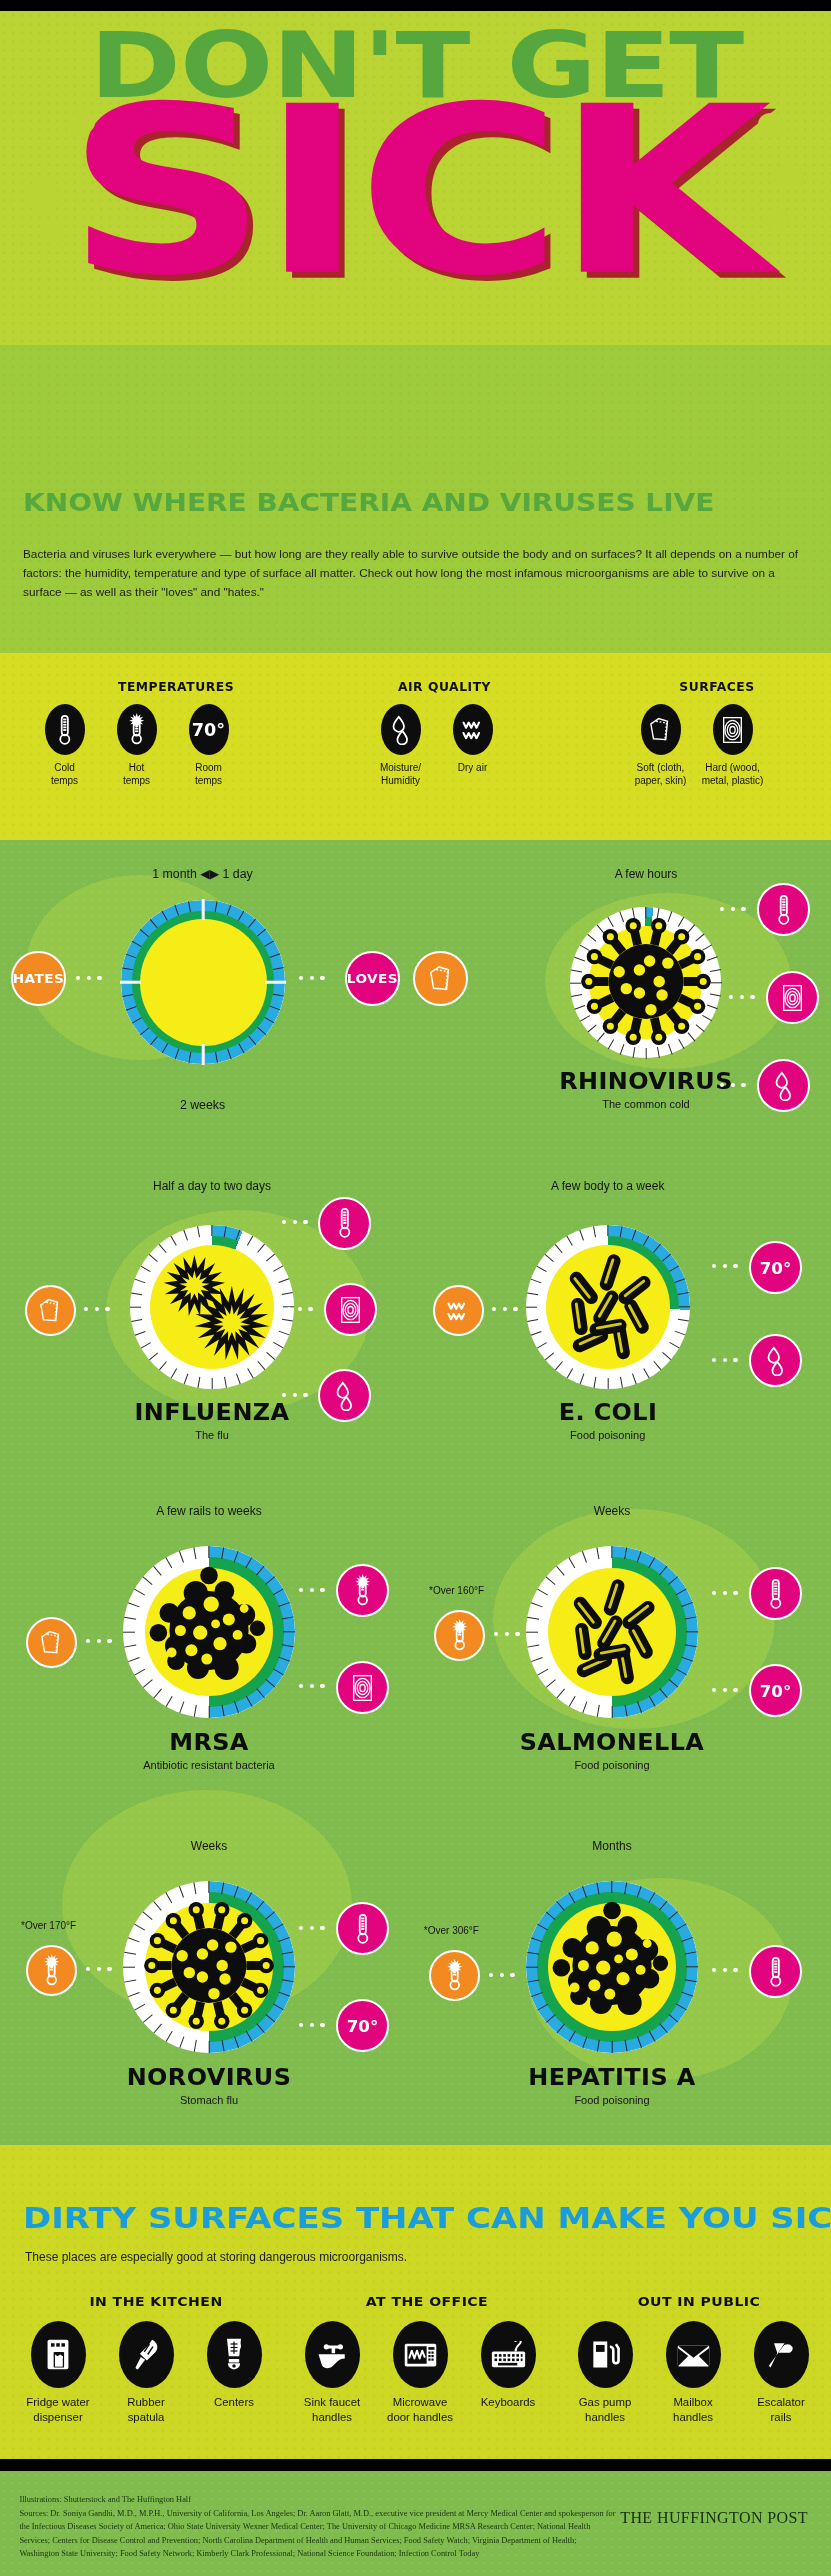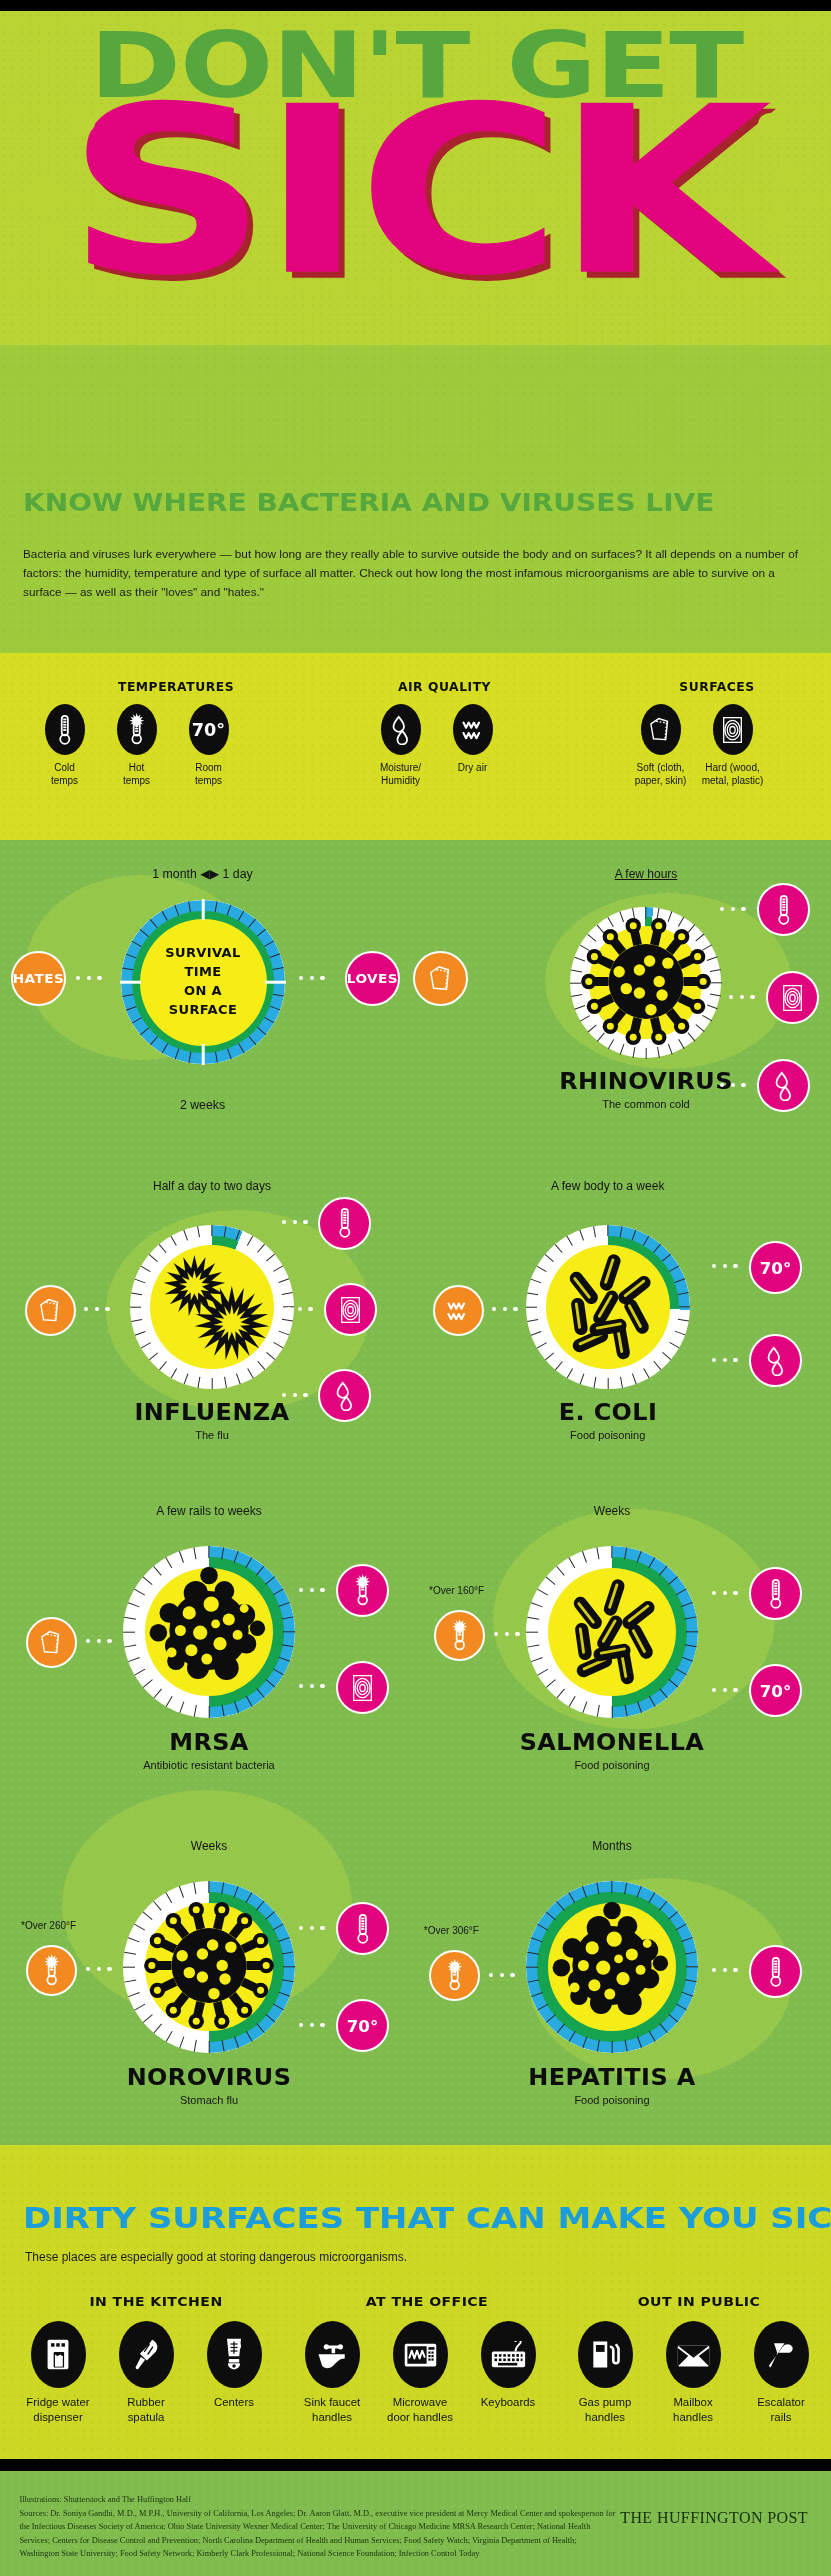--- a/index.html
+++ b/index.html
@@ -296,26 +296,20 @@
           <div class="tick" style="height:10.6px; transform:translateX(-50%) rotate(270deg); transform-origin:50% 82px;"></div>
           <div class="tick" style="height:10.6px; transform:translateX(-50%) rotate(280deg); transform-origin:50% 82px;"></div>
           <div class="tick" style="height:10.6px; transform:translateX(-50%) rotate(290deg); transform-origin:50% 82px;"></div>
           <div class="tick" style="height:10.6px; transform:translateX(-50%) rotate(300deg); transform-origin:50% 82px;"></div>
           <div class="tick" style="height:10.6px; transform:translateX(-50%) rotate(310deg); transform-origin:50% 82px;"></div>
           <div class="tick" style="height:10.6px; transform:translateX(-50%) rotate(320deg); transform-origin:50% 82px;"></div>
           <div class="tick" style="height:10.6px; transform:translateX(-50%) rotate(330deg); transform-origin:50% 82px;"></div>
           <div class="tick" style="height:10.6px; transform:translateX(-50%) rotate(340deg); transform-origin:50% 82px;"></div>
           <div class="tick" style="height:10.6px; transform:translateX(-50%) rotate(350deg); transform-origin:50% 82px;"></div>
         </div>
-      <div style="position:absolute; left:50%; top:50%; transform:translate(-50%,-50%); width:132px;
-                  text-align:center; font-family:'DejaVu Sans',sans-serif; font-weight:bold;
-                  font-size:13px; line-height:1.45; color:#0d0d0d; letter-spacing:0.4px; white-space:pre-line;">SURVIVAL
-TIME
-ON A
-SURFACE</div>
 
       <div style="position:absolute; left:50%; top:-0.9px; width:2.6px; height:21px; background:#fff; transform:translateX(-50%);"></div>
       <div style="position:absolute; left:50%; bottom:-0.9px; width:2.6px; height:21px; background:#fff; transform:translateX(-50%);"></div>
       <div style="position:absolute; top:50%; left:-0.9px; height:2.6px; width:21px; background:#fff; transform:translateY(-50%);"></div>
       <div style="position:absolute; top:50%; right:-0.9px; height:2.6px; width:21px; background:#fff; transform:translateY(-50%);"></div>
     </div>
 
     <div class="bubble orange" style="left:10.6px; top:84px; width:55px; height:55px;">
       <span class="tag">HATES</span>
     </div>
@@ -338,21 +332,21 @@
           <g fill="none" stroke="#fff" stroke-width="1.6">
         <path d="M3 9 L12 3 L22 6 L20 27 L6 26 Z"></path>
             <path d="M9 6 L21 8 L19 28" stroke-dasharray="2 2"></path>
           </g>
         </svg>
     </div>
   </div>
 
   <div id="germ-host">
       <div class="germ" style="left: 493px; top: 867px; width: 339px; height: 282px;">
-        <div class="germ-time" style="left:-23px; top:0px; width:352px;text-decoration:underline;">A few hours</div>
+        <div class="germ-time" style="left:-23px; top:0px; width:352px;">A few hours</div>
         <div class="dial" style="left:77px; top:40px; width:151px; height:151px;">
           <div class="arcwrap">
             <div class="arc" style="background:conic-gradient(from 0deg, #29abe2 0deg 6deg, transparent 6deg 360deg);"></div>
           </div>
           <div class="arcwrap">
             <div class="arc" style="inset:9.7px; background:conic-gradient(from 0deg, #16a350 0deg 6deg, transparent 6deg 360deg);"></div>
           </div>
           <div class="core" style="inset:19.4px;"></div>
           <div class="ticks">
             <div class="tick" style="height:10.6px; transform:translateX(-50%) rotate(0deg); transform-origin:50% 76px;"></div>
@@ -1142,21 +1136,21 @@
               <line x1="9.2" y1="15" x2="12.8" y2="15"></line>
               <line x1="9.2" y1="18" x2="12.8" y2="18"></line>
             </g>
           </svg>
         </div>
         <div class="dotline" style="left:86px; top:128px;">
           <i></i>
           <i></i>
           <i></i>
         </div>
-        <div class="germ-note" style="left:21px; top:81px;">*Over 260°F</div>
+        <div class="germ-note" style="left:21px; top:81px;">*Over 170°F</div>
       </div>
       <div class="germ" style="left: 422px; top: 1839px; width: 409px; height: 308px;">
         <div class="germ-time" style="left:14px; top:0px; width:352px;">Months</div>
         <div class="dial" style="left:104px; top:42px; width:172px; height:172px;">
           <div class="arcwrap">
             <div class="arc" style="background:#29abe2;"></div>
           </div>
           <div class="arcwrap">
             <div class="arc" style="inset:11.4px; background:#16a350;"></div>
           </div>

